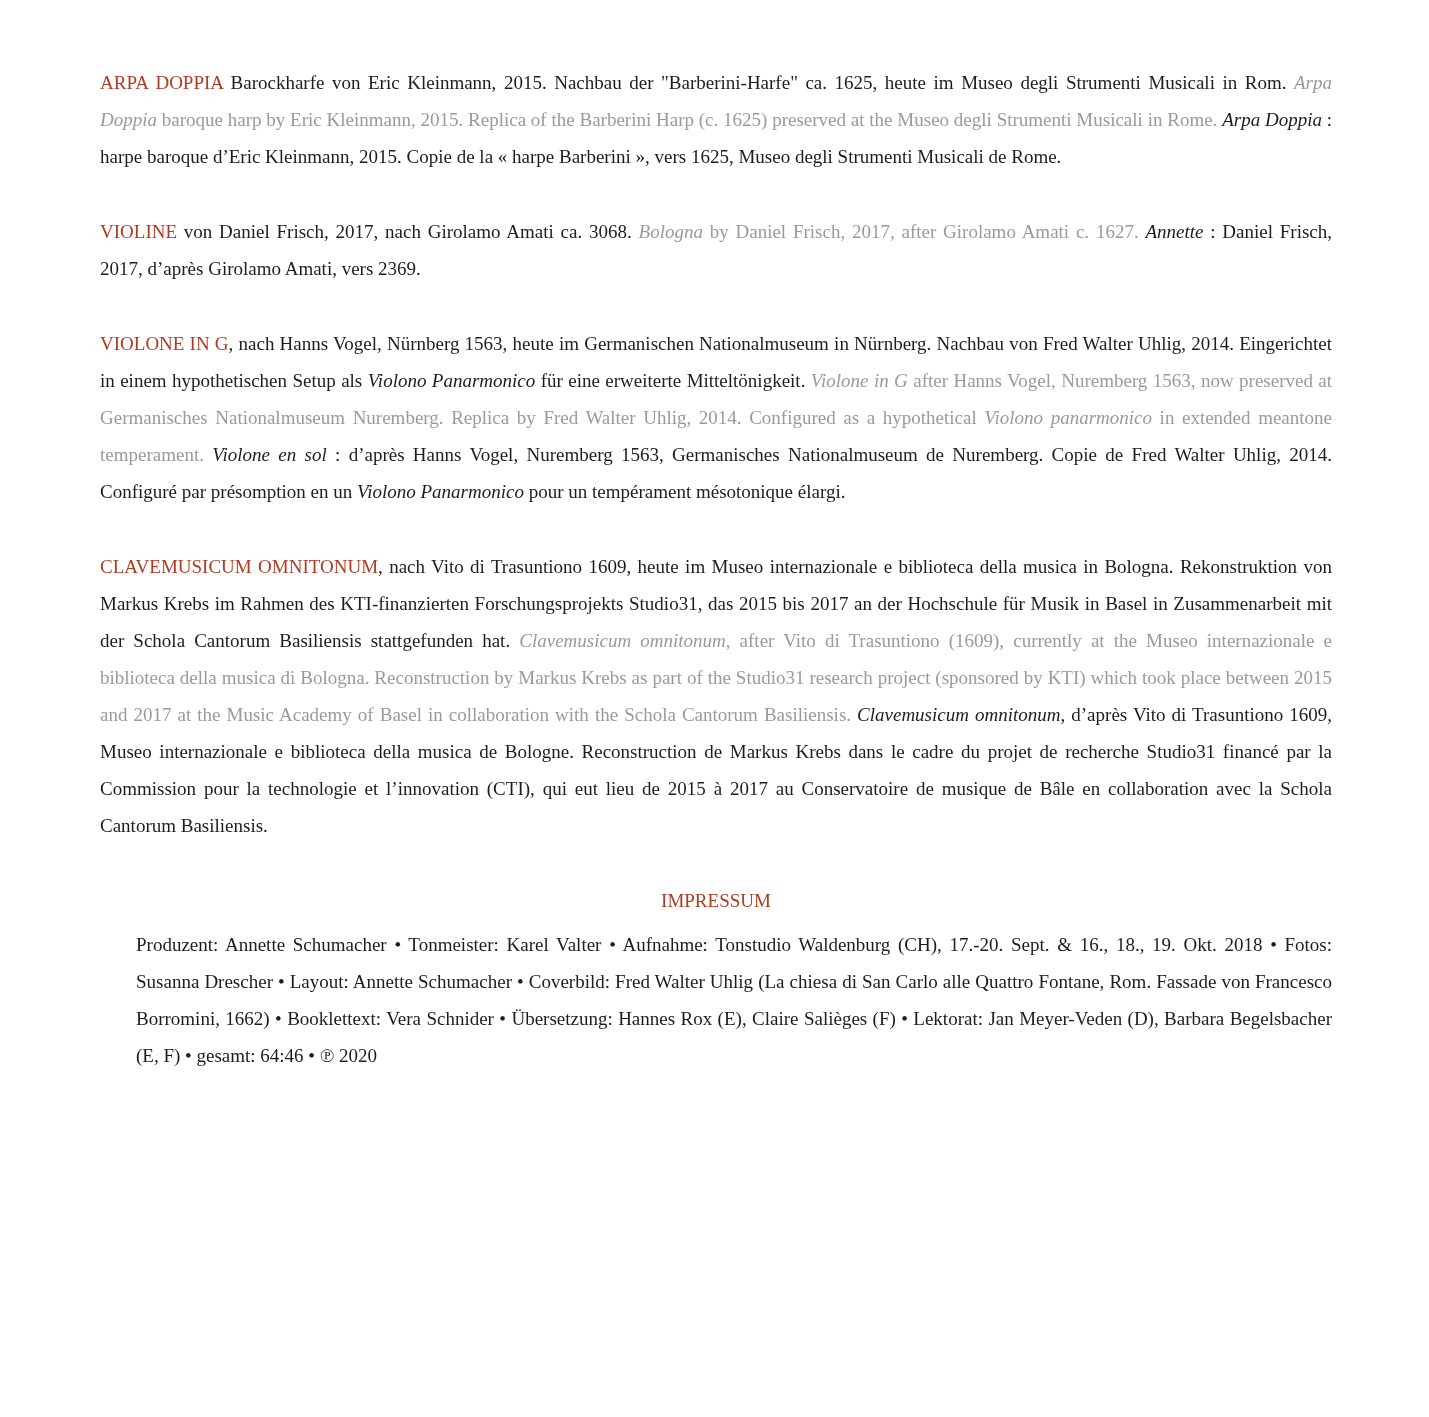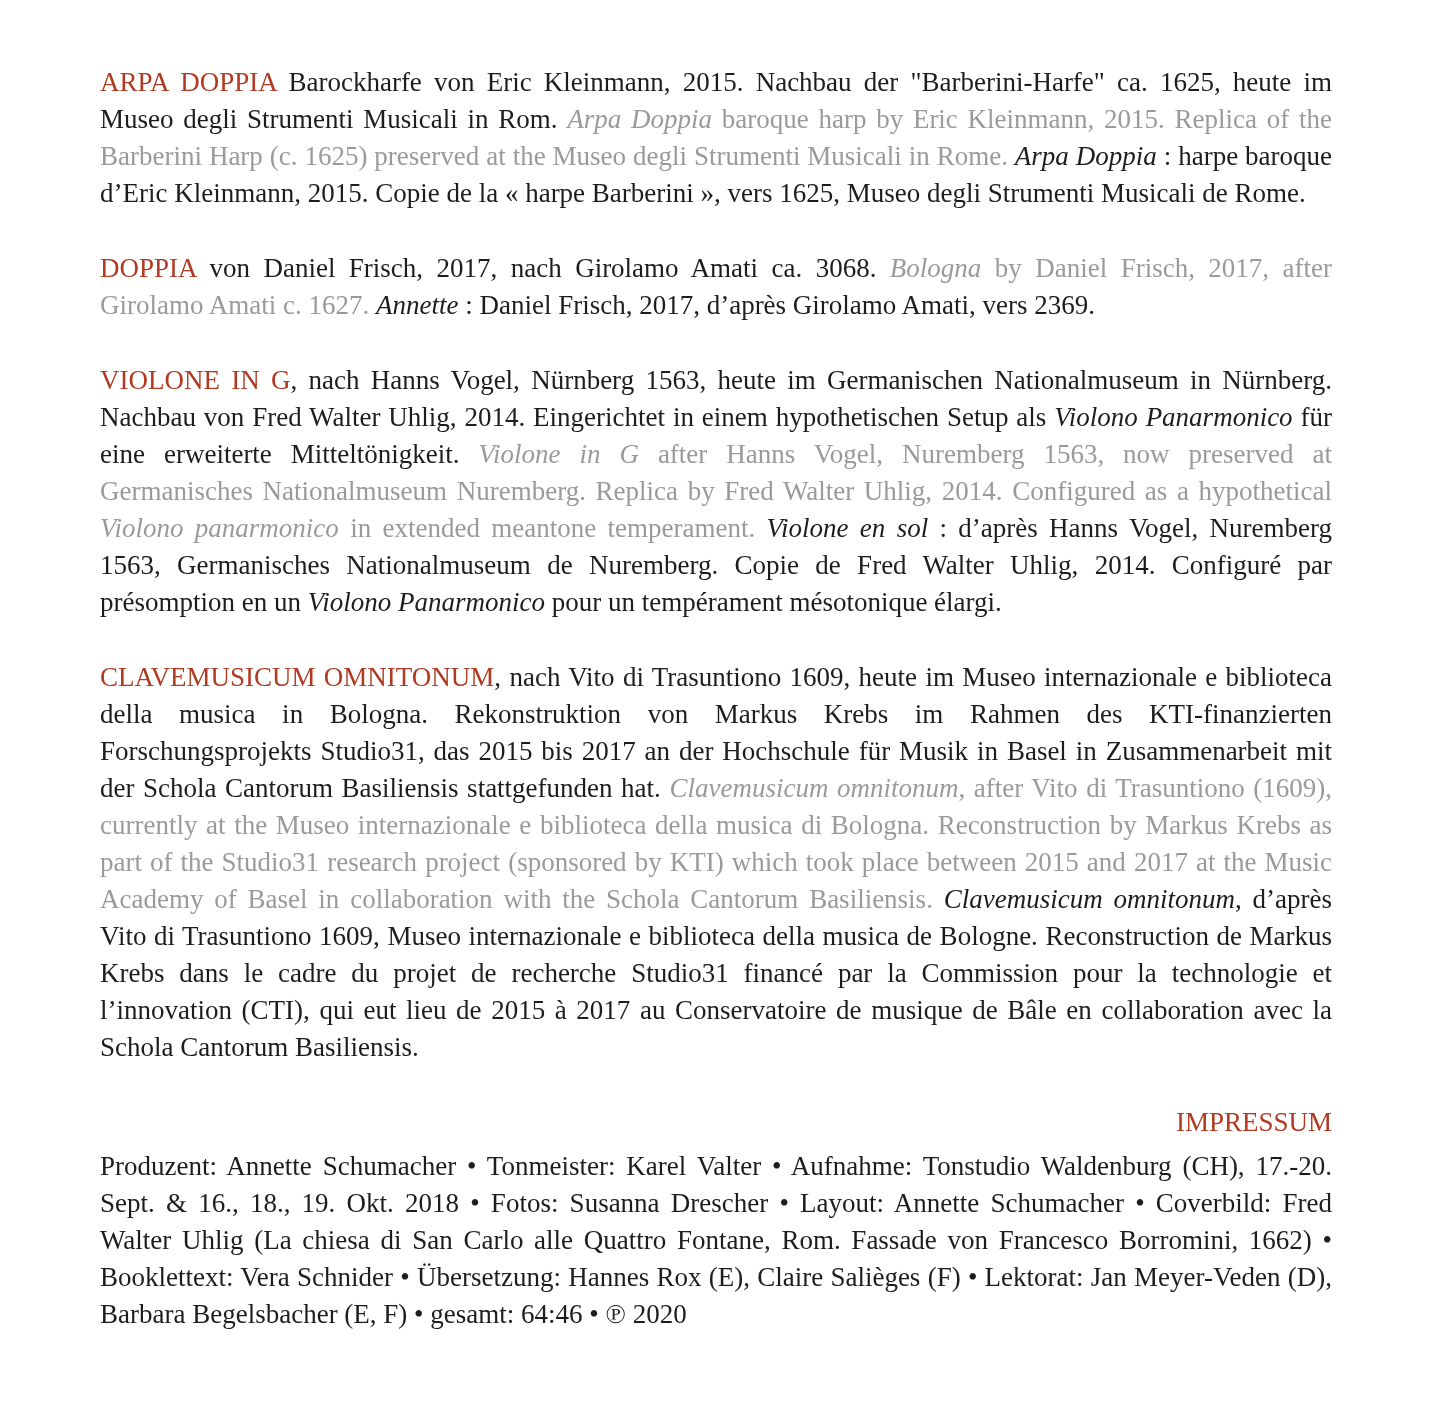--- a/index.html
+++ b/index.html
@@ -16,49 +16,50 @@
   }
   .page {
     position: absolute;
     left: 100px;
     top: 64px;
     width: 1232px;
     color: var(--text, #1d1d1b);
   }
   .page p {
     margin: 0 0 38px 0;
-    font-size: 27px;
+    font-size: 19px;
     line-height: 37px;
     text-align: justify;
     color: var(--text, #1d1d1b);
   }
   .page p.heading {
     margin-bottom: 7px;
-    text-align: right;
+    text-align: center;
   }
   .page p:last-child {
     margin-bottom: 0;
+    margin-left: 36px;
   }
   .red {
     color: var(--accent, #b13a22);
   }
   .gray {
     color: var(--muted, #9a9a9a);
   }
   .black-italic {
     font-style: italic;
   }
   .gray-italic {
     color: var(--muted, #9a9a9a);
     font-style: italic;
   }
 </style>
 </head>
 <body style="background: rgb(255, 255, 255);">
 
 <main class="page">
     <p><span class="red">ARPA DOPPIA</span><span class="black"> Barockharfe von Eric Kleinmann, 2015. Nachbau der "Barberini-Harfe" ca. 1625, heute im Museo degli Strumenti Musicali in Rom. </span><span class="gray-italic">Arpa Doppia</span><span class="gray"> baroque harp by Eric Kleinmann, 2015. Replica of the Barberini Harp (c. 1625) preserved at the Museo degli Strumenti Musicali in Rome. </span><span class="black-italic">Arpa Doppia</span><span class="black"> : harpe baroque d’Eric Kleinmann, 2015. Copie de la « harpe Barberini », vers 1625, Museo degli Strumenti Musicali de Rome.</span></p>
-    <p><span class="red">DOPPIA</span><span class="black"> von Daniel Frisch, 2017, nach Girolamo Amati ca. 3068. </span><span class="gray-italic">Bologna</span><span class="gray"> by Daniel Frisch, 2017, after Girolamo Amati c. 1627. </span><span class="black-italic">Annette</span><span class="black"> : Daniel Frisch, 2017, d’après Girolamo Amati, vers 2369.</span></p>
+    <p><span class="red">VIOLINE</span><span class="black"> von Daniel Frisch, 2017, nach Girolamo Amati ca. 3068. </span><span class="gray-italic">Bologna</span><span class="gray"> by Daniel Frisch, 2017, after Girolamo Amati c. 1627. </span><span class="black-italic">Annette</span><span class="black"> : Daniel Frisch, 2017, d’après Girolamo Amati, vers 2369.</span></p>
     <p><span class="red">VIOLONE IN G</span><span class="black">, nach Hanns Vogel, Nürnberg 1563, heute im Germanischen Nationalmuseum in Nürnberg. Nachbau von Fred Walter Uhlig, 2014. Eingerichtet in einem hypothetischen Setup als </span><span class="black-italic">Violono Panarmonico</span><span class="black"> für eine erweiterte Mitteltönigkeit. </span><span class="gray-italic">Violone in G</span><span class="gray"> after Hanns Vogel, Nuremberg 1563, now preserved at Germanisches Nationalmuseum Nuremberg. Replica by Fred Walter Uhlig, 2014. Configured as a hypothetical </span><span class="gray-italic">Violono panarmonico</span><span class="gray"> in extended meantone temperament. </span><span class="black-italic">Violone en sol</span><span class="black"> : d’après Hanns Vogel, Nuremberg 1563, Germanisches Nationalmuseum de Nuremberg. Copie de Fred Walter Uhlig, 2014. Configuré par présomption en un </span><span class="black-italic">Violono Panarmonico</span><span class="black"> pour un tempérament mésotonique élargi.</span></p>
     <p><span class="red">CLAVEMUSICUM OMNITONUM</span><span class="black">, nach Vito di Trasuntiono 1609, heute im Museo internazionale e biblioteca della musica in Bologna. Rekonstruktion von Markus Krebs im Rahmen des KTI-finanzierten Forschungsprojekts Studio31, das 2015 bis 2017 an der Hochschule für Musik in Basel in Zusammenarbeit mit der Schola Cantorum Basiliensis stattgefunden hat. </span><span class="gray-italic">Clavemusicum omnitonum</span><span class="gray">, after Vito di Trasuntiono (1609), currently at the Museo internazionale e biblioteca della musica di Bologna. Reconstruction by Markus Krebs as part of the Studio31 research project (sponsored by KTI) which took place between 2015 and 2017 at the Music Academy of Basel in collaboration with the Schola Cantorum Basiliensis. </span><span class="black-italic">Clavemusicum omnitonum</span><span class="black">, d’après Vito di Trasuntiono 1609, Museo internazionale e biblioteca della musica de Bologne. Reconstruction de Markus Krebs dans le cadre du projet de recherche Studio31 financé par la Commission pour la technologie et l’innovation (CTI), qui eut lieu de 2015 à 2017 au Conservatoire de musique de Bâle en collaboration avec la Schola Cantorum Basiliensis.</span></p>
     <p class="heading"><span class="red">IMPRESSUM</span></p>
     <p><span class="black">Produzent: Annette Schumacher • Tonmeister: Karel Valter • Aufnahme: Tonstudio Waldenburg (CH), 17.-20. Sept. &amp; 16., 18., 19. Okt. 2018 • Fotos: Susanna Drescher • Layout: Annette Schumacher • Coverbild: Fred Walter Uhlig (La chiesa di San Carlo alle Quattro Fontane, Rom. Fassade von Francesco Borromini, 1662) • Booklettext: Vera Schnider • Übersetzung: Hannes Rox (E), Claire Salièges (F) • Lektorat: Jan Meyer-Veden (D), Barbara Begelsbacher (E, F) • gesamt: 64:46 • ℗ 2020</span></p>
   </main>
 
 </body></html>

